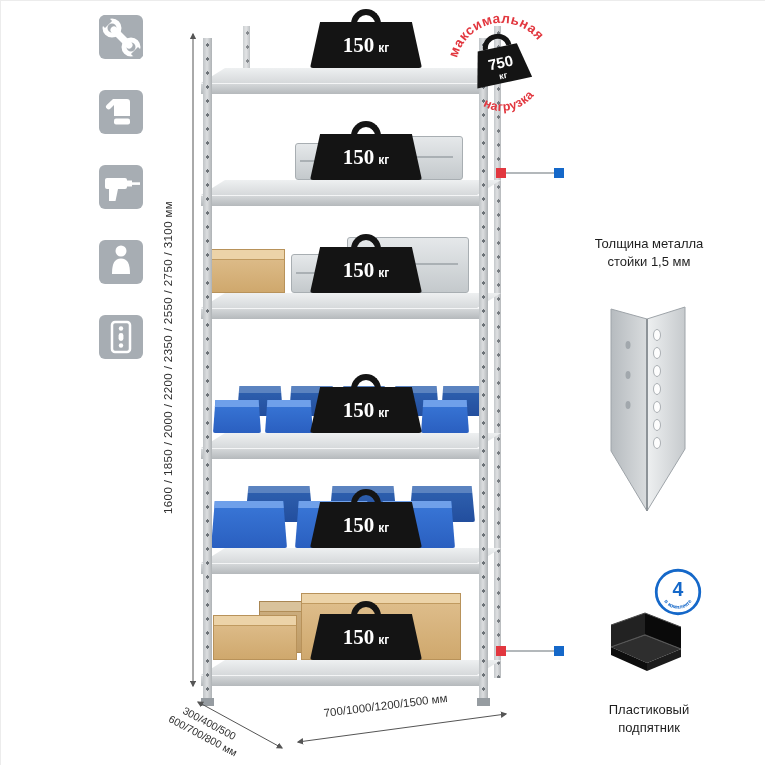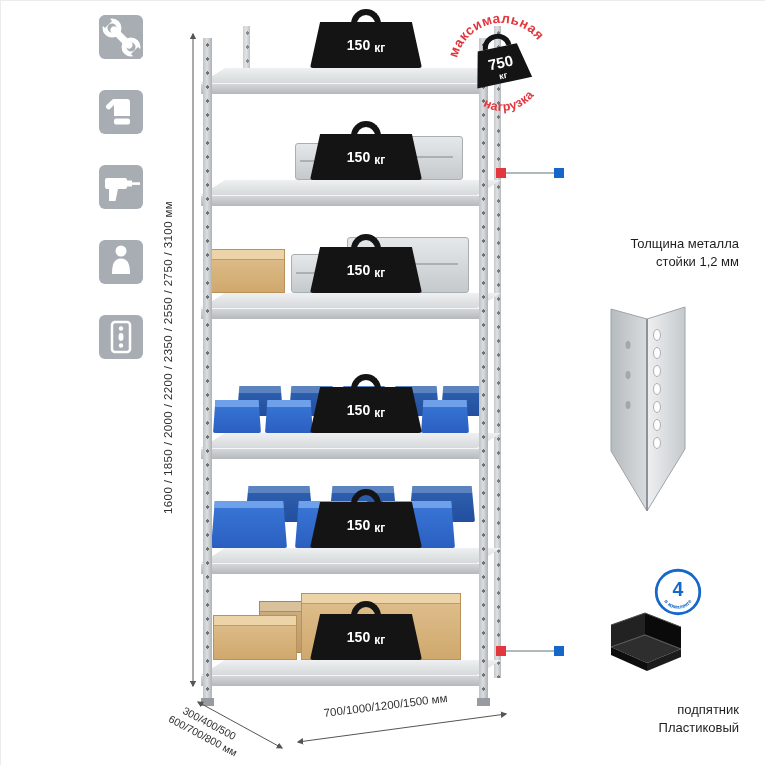--- a/index.html
+++ b/index.html
@@ -45,29 +45,29 @@
     clip-path:polygon(5% 0,95% 0,100% 100%,0 100%);border-radius:2px;}
   .bin::before{content:"";position:absolute;top:0;left:0;right:0;height:7px;background:#6fa0ea;}
   .bin.back{filter:brightness(.82);z-index:2;}
 
   
   .weight{position:absolute;width:112px;height:46px;z-index:5;}
   .weight::before{content:"";position:absolute;top:-13px;left:50%;transform:translateX(-50%);
     width:30px;height:18px;border:6px solid #141414;border-bottom:none;border-radius:15px 15px 0 0;box-sizing:border-box;}
   .weight-body{position:absolute;inset:0;background:#141414;clip-path:polygon(9% 0,91% 0,100% 100%,0 100%);
     display:flex;align-items:center;justify-content:center;color:#fff;border-radius:3px;}
-  .weight .val{font-size:14px;font-weight:bold;}
+  .weight .val{font-size:21px;font-weight:bold;font-family:Liberation Serif, serif;}
   .weight .unit{font-size:12px;font-weight:bold;margin-left:4px;margin-top:6px;}
 
   
   .stamp{position:absolute;left:440px;top:4px;width:120px;height:120px;z-index:8;}
 
   
   .profile-circle{position:absolute;left:584px;top:112px;width:86px;height:86px;z-index:3;filter:drop-shadow(0 2px 3px rgba(0,0,0,.15));}
-  .caption{position:absolute;width:180px;text-align:right;font-size:13px;line-height:1.35;color:#1e1e1e;z-index:3;}
+  .caption{position:absolute;width:180px;text-align:center;font-size:13px;line-height:1.35;color:#1e1e1e;z-index:3;}
   .cap-profile{left:558px;top:234px;}
   .cap-foot{left:558px;top:700px;}
   .post-graphic{position:absolute;left:594px;top:300px;z-index:3;}
   .foot-graphic{position:absolute;left:602px;top:606px;z-index:3;}
   .badge{position:absolute;left:652px;top:566px;width:50px;height:50px;z-index:4;}
 
   .overlay{position:absolute;left:0;top:0;z-index:6;pointer-events:none;}
 </style>
 </head>
 <body>
@@ -229,21 +229,21 @@
         <path d="M 48,42 A 12,11 0 0 1 72,42" fill="none" stroke="#141414" stroke-width="5"></path>
         <polygon points="40,42 80,42 88,78 32,78" fill="#141414"></polygon>
         <text x="60" y="63" text-anchor="middle" font-size="15" font-weight="bold" fill="#fff">750</text>
         <text x="60" y="74" text-anchor="middle" font-size="9" font-weight="bold" fill="#fff">кг</text>
       </g>
     </svg>
   </div>
 
   <div class="caption cap-profile">
     <div>Толщина металла</div>
-    <div>стойки 1,2 мм</div>
+    <div>стойки 1,5 мм</div>
   </div>
 
   <div class="post-graphic">
     <svg width="104" height="225" viewBox="0 0 104 225">
       <defs>
         <linearGradient id="pgL" x1="0" y1="0" x2="1" y2="0">
             <stop offset="0" stop-color="#b6bbbf"></stop>
             <stop offset="1" stop-color="#d9dcde"></stop>
           </linearGradient>
         <linearGradient id="pgR" x1="0" y1="0" x2="1" y2="0">
@@ -283,22 +283,22 @@
       <polygon points="8,40 42,28 42,6 8,18" fill="#222"></polygon>
       <polygon points="42,28 78,42 78,20 42,6" fill="#0a0a0a"></polygon>
       <polygon points="8,40 42,28 78,42 44,56" fill="#2e2e2e"></polygon>
       <polygon points="8,40 44,56 44,64 8,48" fill="#0d0d0d"></polygon>
       <polygon points="78,42 44,56 44,64 78,50" fill="#1c1c1c"></polygon>
       <polyline points="8,40 42,28 78,42" fill="none" stroke="#555" stroke-width="1.2"></polyline>
       <polyline points="8,18 42,6 78,20" fill="none" stroke="#4a4a4a" stroke-width="1"></polyline>
     </svg>
   </div>
   <div class="caption cap-foot">
+    <div>Пластиковый</div>
     <div>подпятник</div>
-    <div>Пластиковый</div>
   </div>
 
   <svg class="overlay" width="765" height="765" viewBox="0 0 765 765">
     <defs>
       <marker id="arr" viewBox="0 0 10 10" refX="8" refY="5" markerWidth="6.5" markerHeight="6.5" orient="auto-start-reverse">
         <path d="M0 0 L10 5 L0 10 z" fill="#555"></path>
       </marker>
     </defs>
     <line x1="192" y1="33" x2="192" y2="685" stroke="#555" stroke-width="1" marker-start="url(#arr)" marker-end="url(#arr)"></line>
     <line x1="197" y1="701" x2="281" y2="747" stroke="#555" stroke-width="1" marker-start="url(#arr)" marker-end="url(#arr)"></line>

